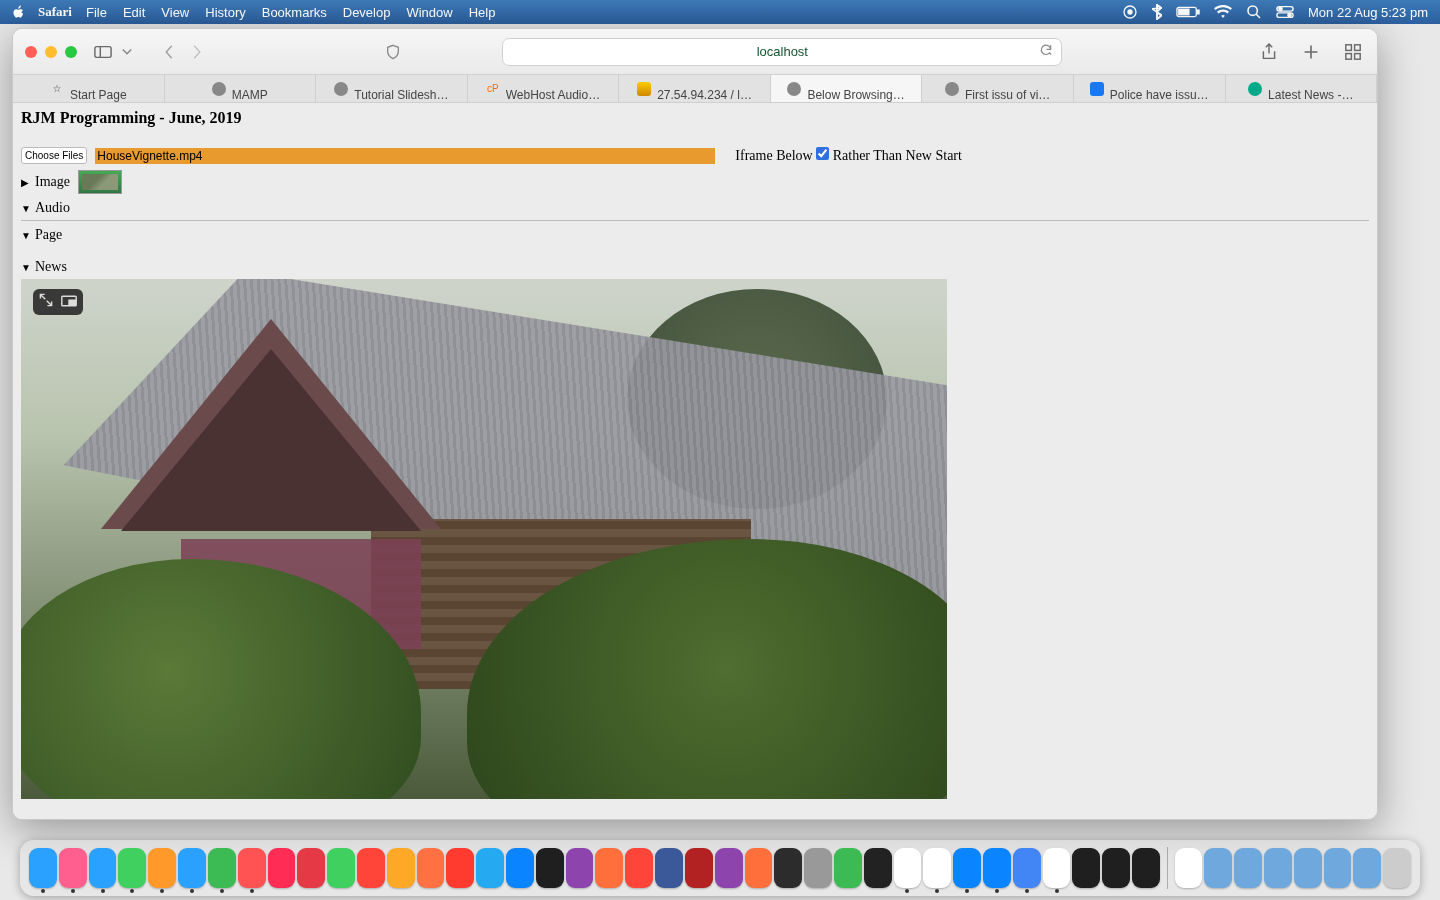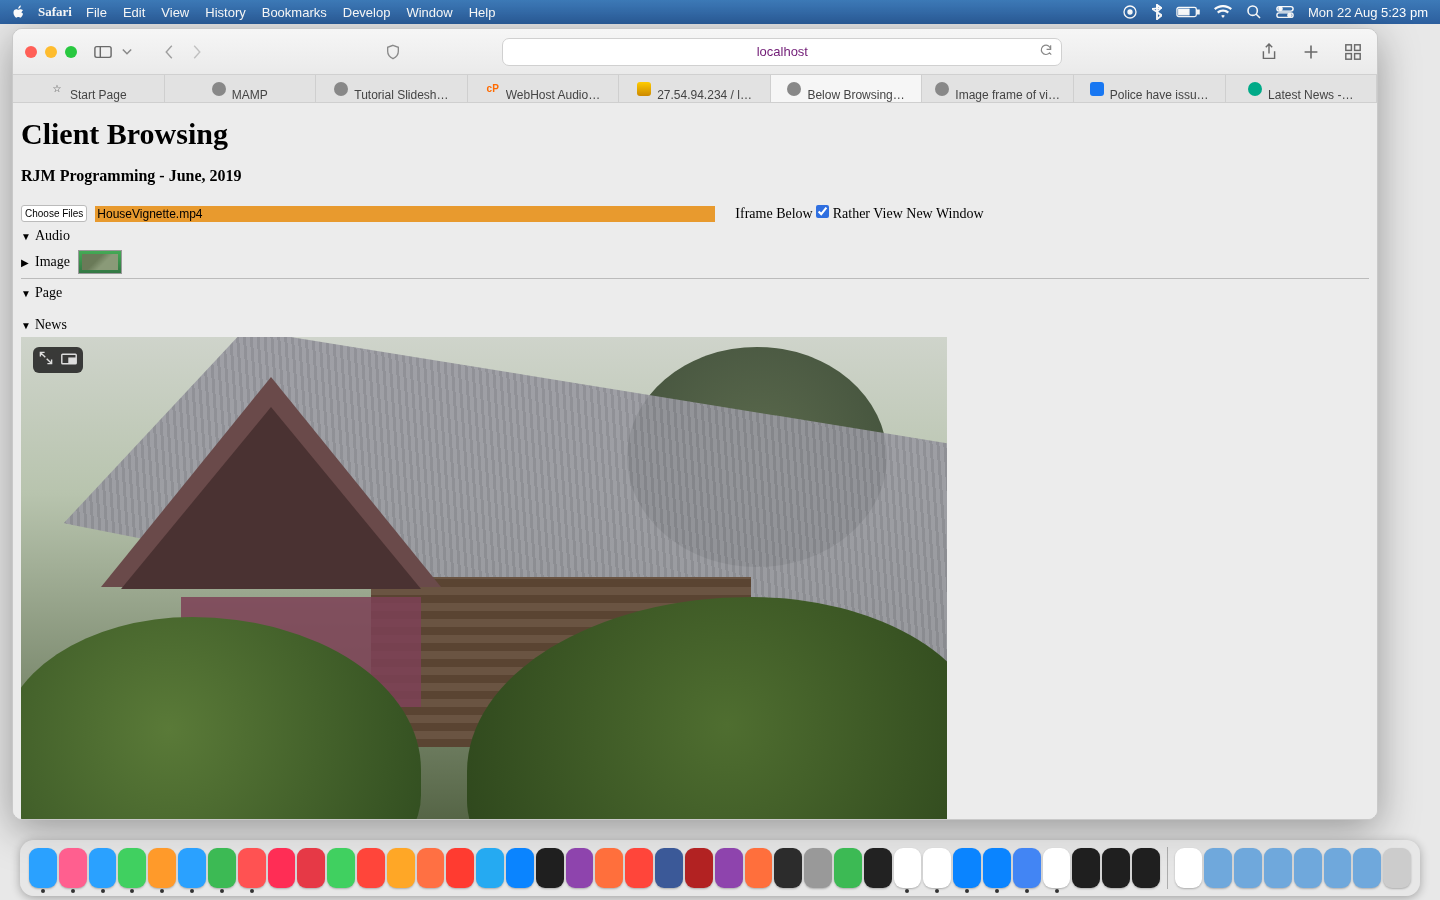--- a/index.html
+++ b/index.html
@@ -49,21 +49,21 @@
   width:24px; height:24px; display:flex; align-items:center; justify-content:center;
   color:#6a6a6a; border-radius:5px;
 }
 .nav-btn { margin: 0 2px; opacity:0.6; }
 .urlbar {
   flex:1; max-width: 560px;
   margin: 0 auto;
   height: 28px;
   background:#fff; border:1px solid #d0d0d0; border-radius:7px;
   display:flex; align-items:center; justify-content:center;
-  font-size: 13px; color:#701a75;
+  font-size: 13px; color:#14532d;
   position: relative;
 }
 .urlbar .refresh{ position:absolute; right:8px; color:#888; }
 .right-tools{ margin-left:auto; display:flex; gap:18px; }
 
 
 .tabstrip {
   height: 28px; display:flex; background:#e6e6e6;
   border-bottom: 1px solid #cfcfcf;
 }
@@ -321,65 +321,64 @@
       </div>
     <div class="tab">
         <span class="favicon" style="background:#888;border-radius:50%"></span>
         <span class="lbl">MAMP</span>
       </div>
     <div class="tab">
         <span class="favicon" style="background:#888;border-radius:50%"></span>
         <span class="lbl">Tutorial Slidesh…</span>
       </div>
     <div class="tab">
-        <span class="favicon" style="color:#ff6a00;font-weight:bold">cP</span>
+        <span class="favicon" style="color:#ff6a00;font-weight:normal">cP</span>
         <span class="lbl">WebHost Audio…</span>
       </div>
     <div class="tab">
         <span class="favicon" style="background:linear-gradient(#fc0,#c80);"></span>
         <span class="lbl">27.54.94.234 / l…</span>
       </div>
     <div class="tab active">
         <span class="favicon" style="background:#888;border-radius:50%"></span>
         <span class="lbl">Below Browsing…</span>
       </div>
     <div class="tab">
         <span class="favicon" style="background:#888;border-radius:50%"></span>
-        <span class="lbl">Image frame of vi…</span>
+        <span class="lbl">First issu of vi…</span>
       </div>
     <div class="tab">
         <span class="favicon" style="background:#1877f2;border-radius:3px"></span>
         <span class="lbl">Police have issu…</span>
       </div>
     <div class="tab">
         <span class="favicon" style="background:#0a8;border-radius:50%"></span>
         <span class="lbl">Latest News -…</span>
       </div>
   </div>
 
   <div class="page">
-    <h1>Client Browsing</h1>
     <h3>RJM Programming - June, 2019</h3>
 
     <div class="filerow">
       <button class="choosebtn">Choose Files</button>
       <div class="filebar">HouseVignette.mp4</div>
       <span class="ifrlabel">
-        <span>Iframe Below </span><input type="checkbox" class="chkbox" checked="" style=""><span> Rather View New Window</span>
+        <span>Iframe Below </span><input type="checkbox" class="chkbox" checked="" style=""><span> Rather Than New Start</span>
       </span>
     </div>
 
-    <div class="details-row open">
-      <span class="tri"></span>
-      <span>Audio</span>
-    </div>
     <div class="details-row closed">
       <span class="tri"></span>
       <span>Image</span>
       <span class="thumb"></span>
+    </div>
+    <div class="details-row open">
+      <span class="tri"></span>
+      <span>Audio</span>
     </div>
     <hr class="hr">
     <div class="details-row open">
       <span class="tri"></span>
       <span>Page</span>
     </div>
     <div style="height:10px"></div>
     <div class="details-row open">
       <span class="tri"></span>
       <span>News</span>

